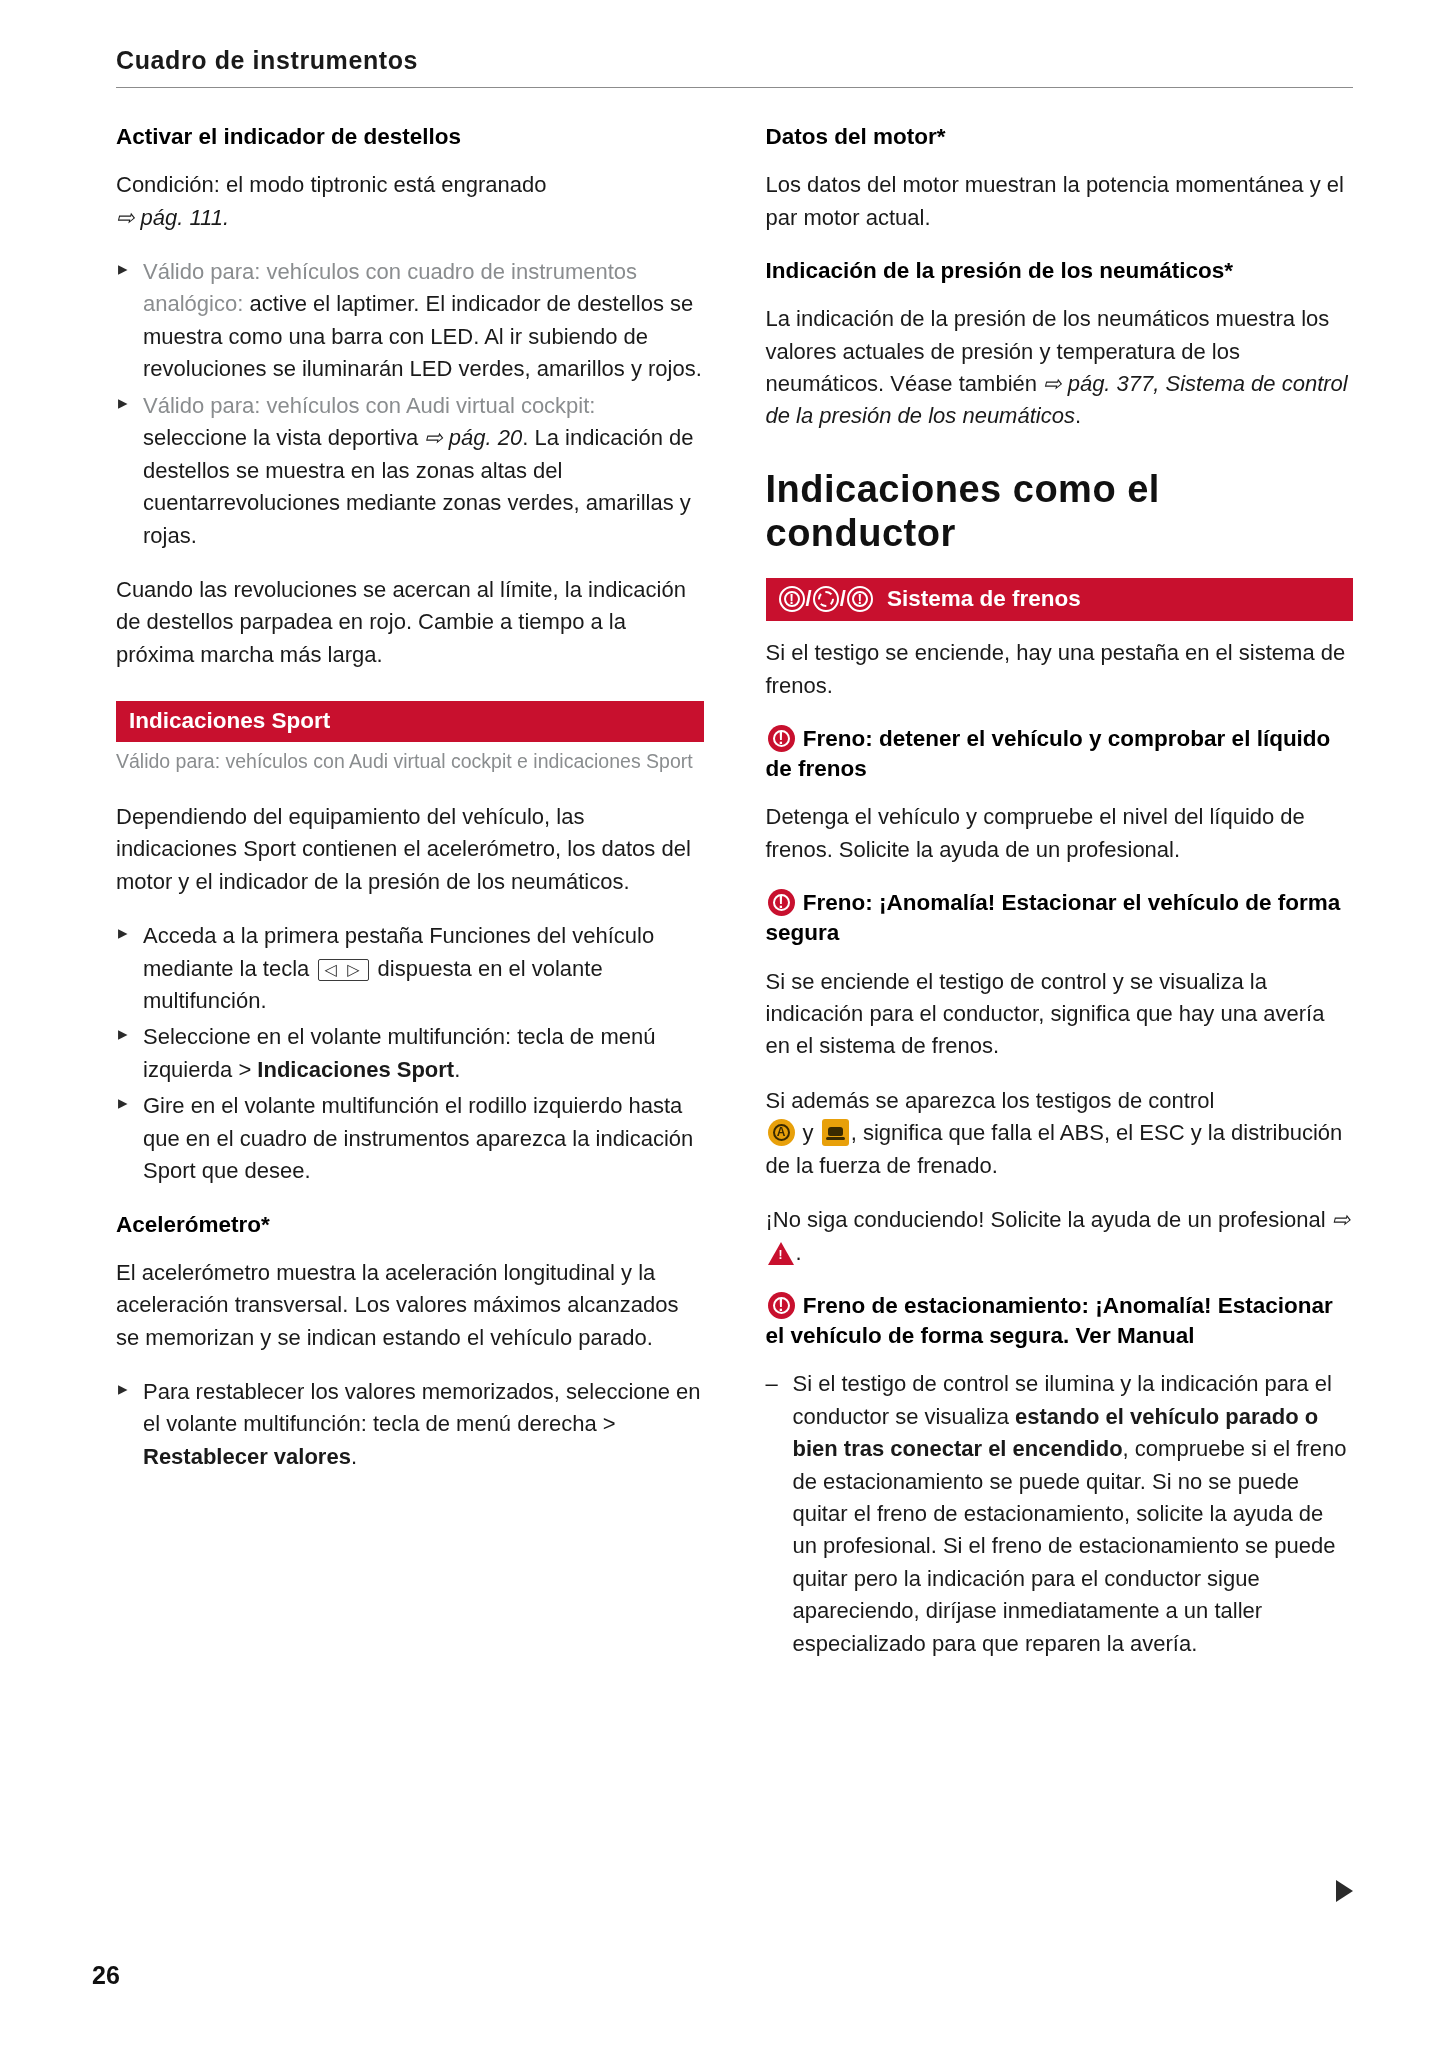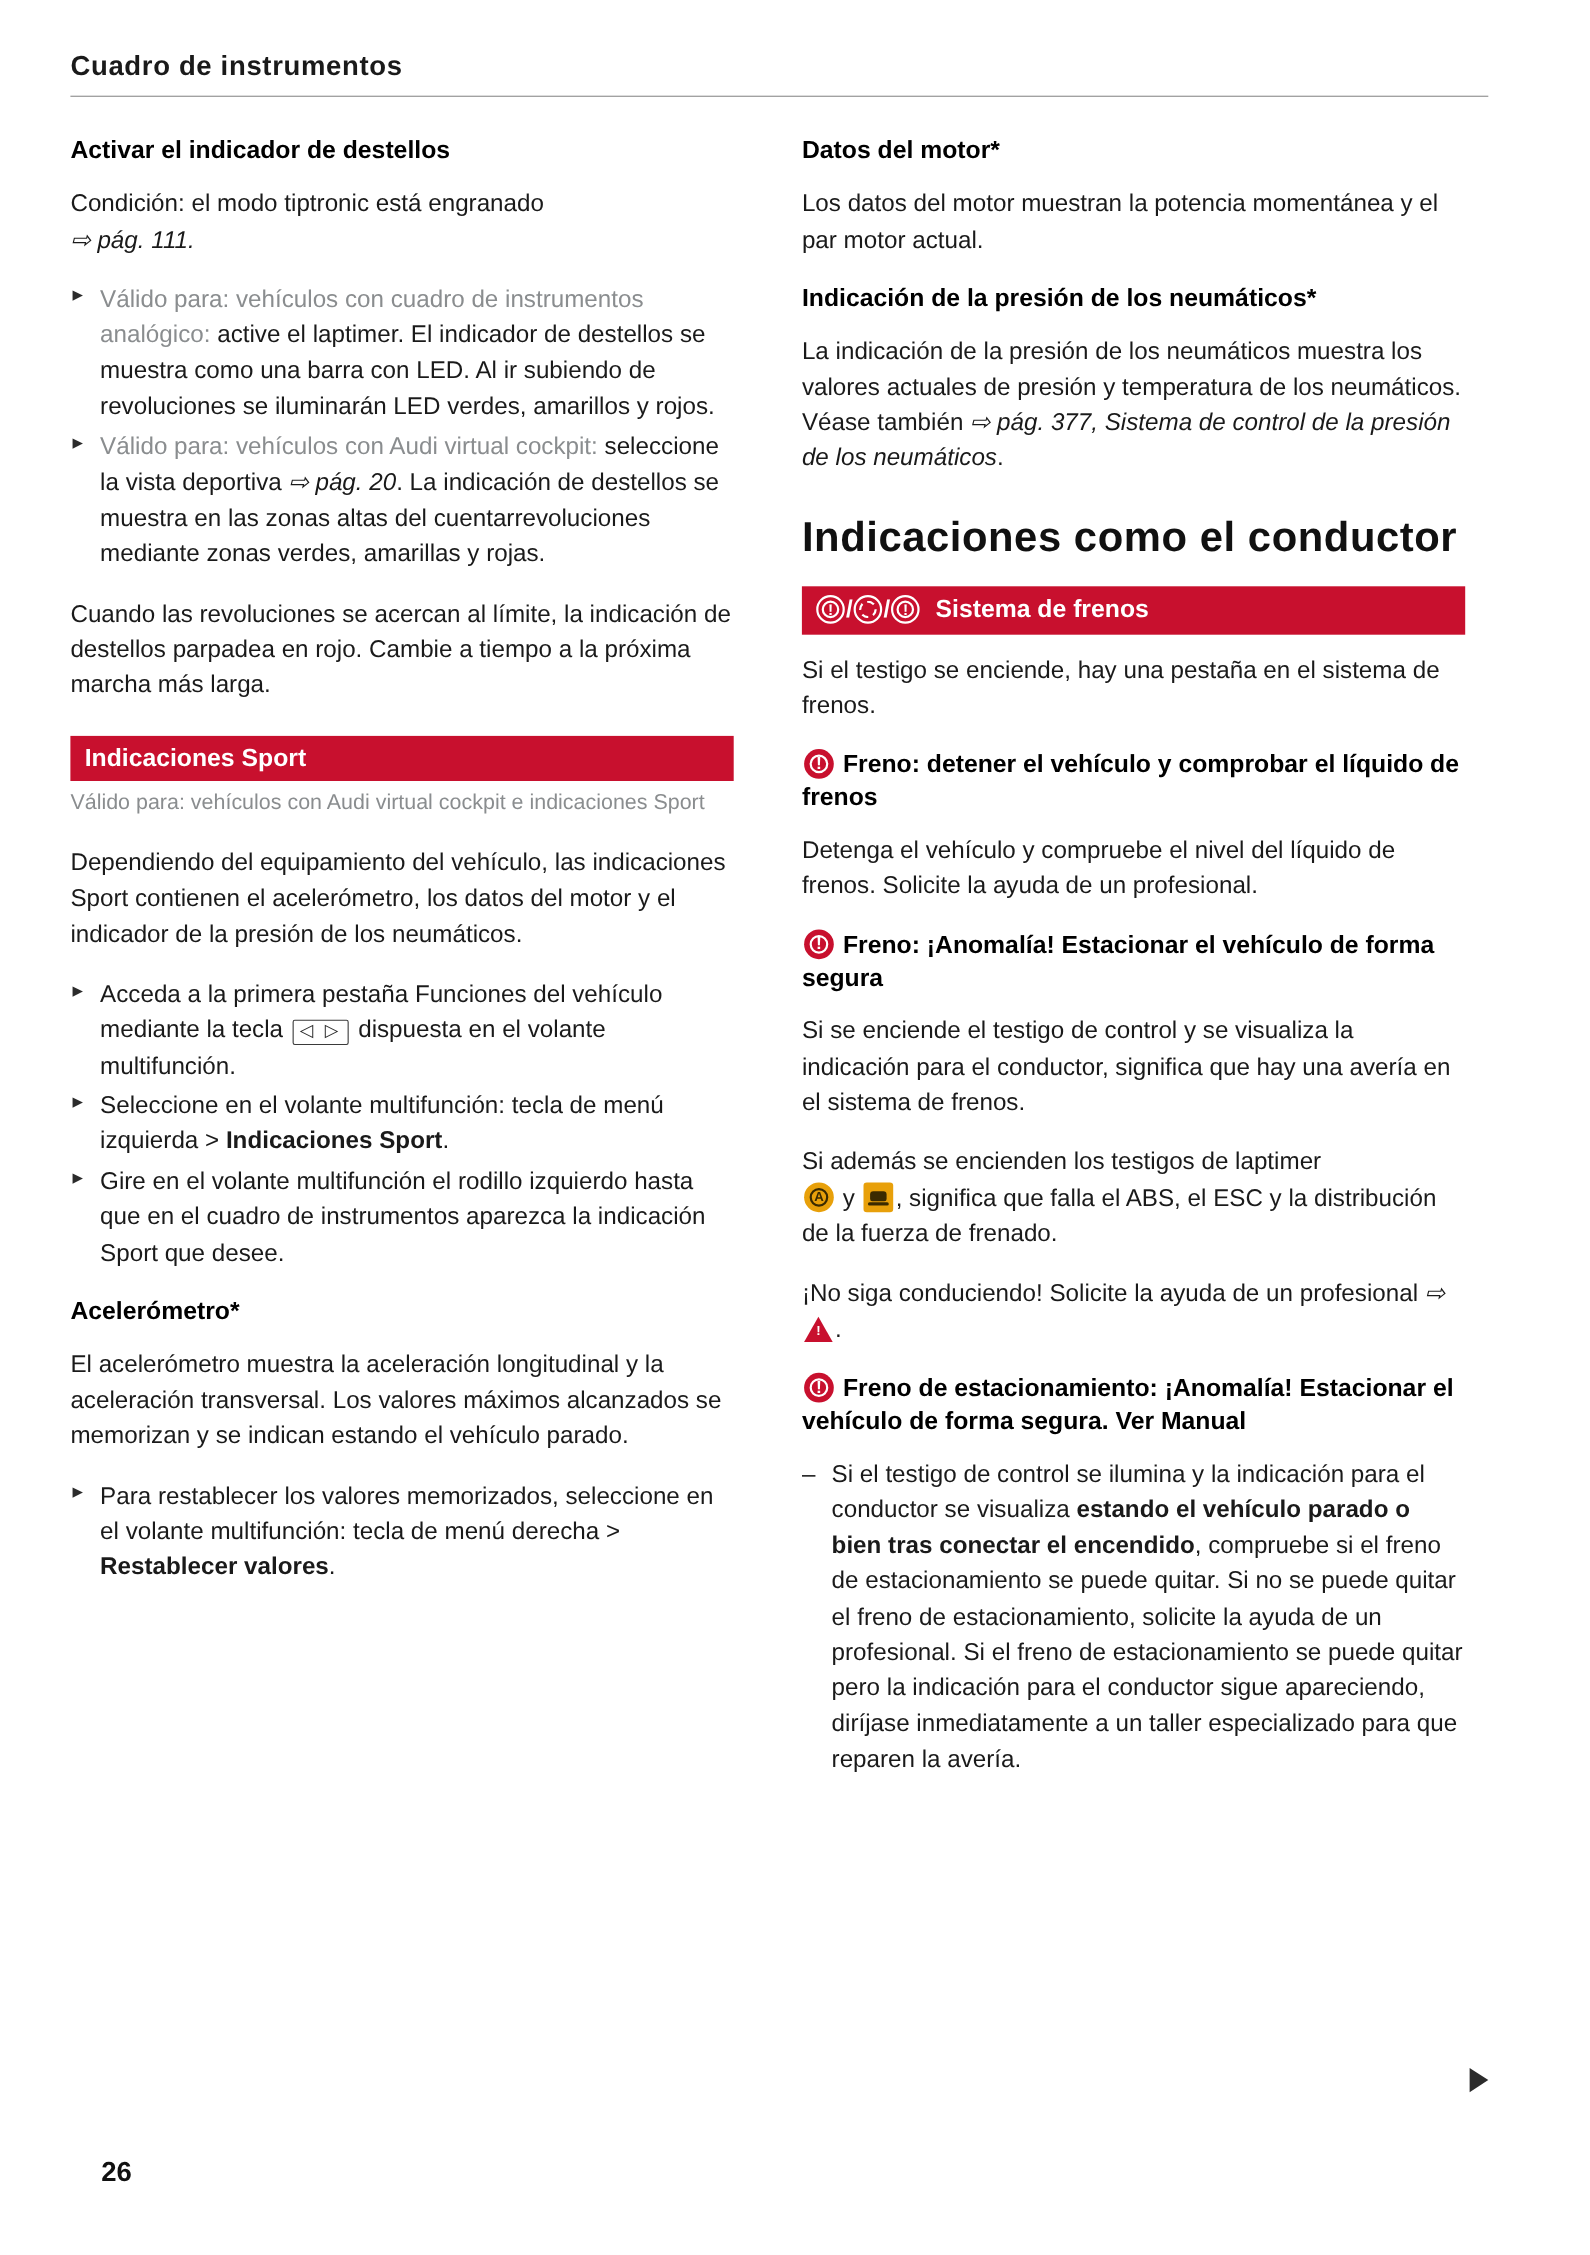--- a/index.html
+++ b/index.html
@@ -7,21 +7,21 @@
     width:1445px;height:2050px;
     background:#ffffff;
     font-family:"Liberation Sans", sans-serif;
     color:#1a1a1a;
     -webkit-font-smoothing:antialiased;
   }
   .page{
     position:relative;
     width:1445px;height:2050px;
     box-sizing:border-box;
-    padding:46px 92px 0 64px;
+    padding:46px 92px 0 116px;
   }
   
   .running-head{
     font-size:25px;
     font-weight:bold;
     letter-spacing:0.6px;
     color:#1a1a1a;
     padding-bottom:12px;
   }
   .head-rule{
@@ -347,21 +347,21 @@
       </h3>
       <p class="body">Detenga el vehículo y compruebe el nivel del líquido de frenos. Solicite la ayuda de un profesional.</p>
 
       <h3 class="sub">
         <span class="ico-brake icon-inline"></span>
         <span>Freno: ¡Anomalía! Estacionar el vehículo de forma segura</span>
       </h3>
       <p class="body">Si se enciende el testigo de control y se visualiza la indicación para el conductor, significa que hay una avería en el sistema de frenos.</p>
 
       <p class="body">
-        <span>Si además se encienden los testigos de laptimer </span><br>
+        <span>Si además se aparezca los testigos de control </span><br>
         <span class="ico-abs icon-inline"></span><span> y </span><span class="ico-esc icon-inline"></span><span>, significa que falla el ABS, el ESC y la distribución de la fuerza de frenado.</span>
       </p>
 
       <p class="body">
         <span>¡No siga conduciendo! Solicite la ayuda de un profesional </span><span class="ital">⇨</span><span class="ico-warn icon-inline"></span><span>.</span>
       </p>
 
       <h3 class="sub">
         <span class="ico-brake icon-inline"></span>
         <span>Freno de estacionamiento: ¡Anomalía! Estacionar el vehículo de forma segura. Ver Manual</span>

